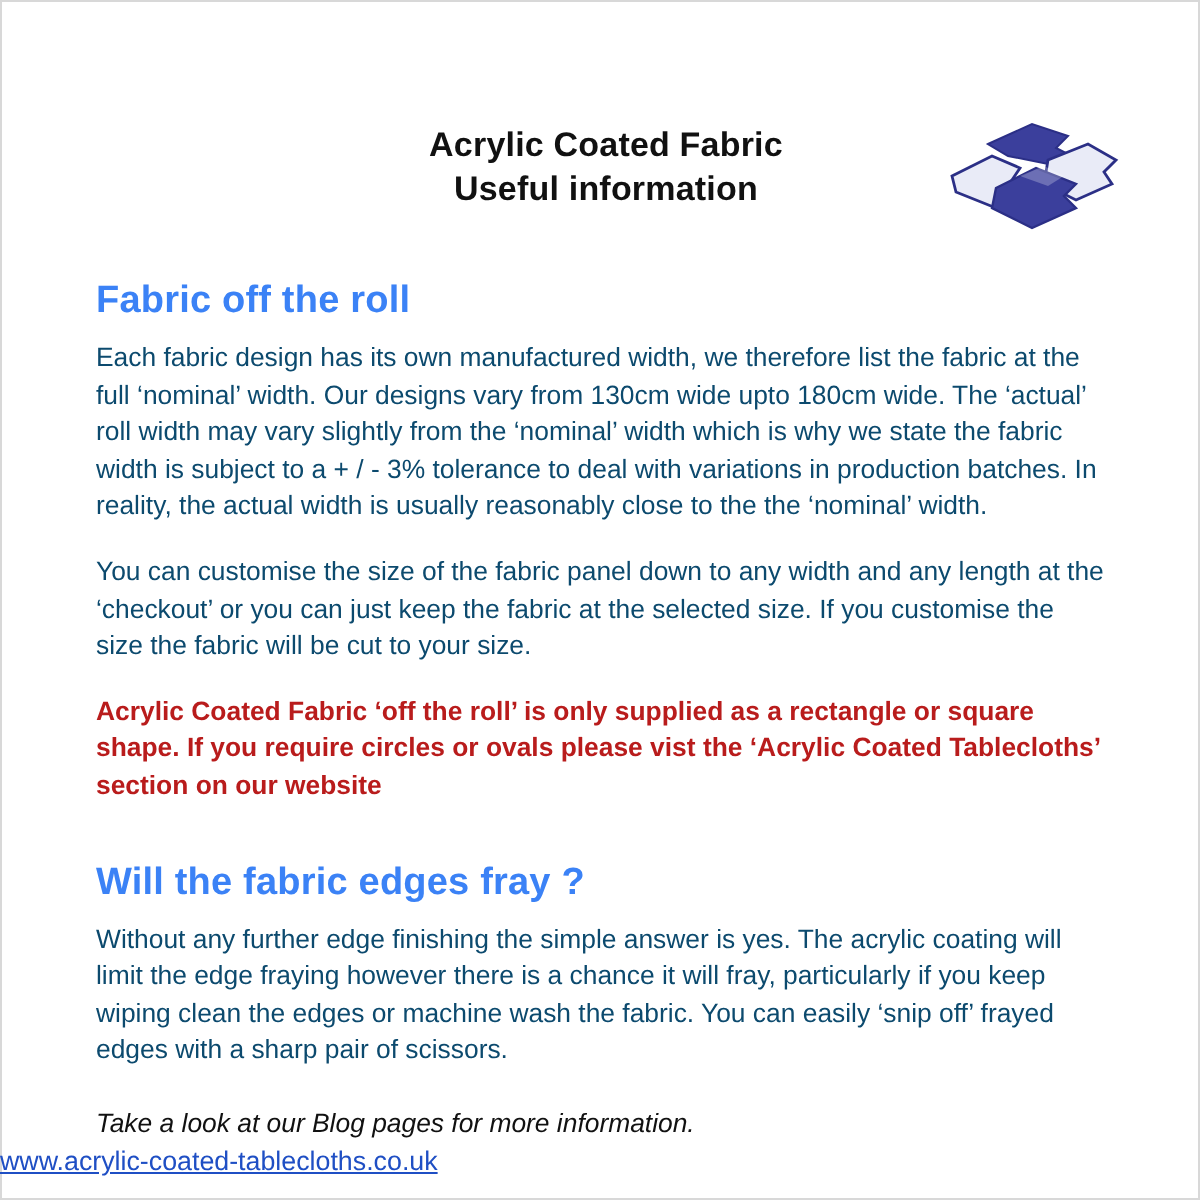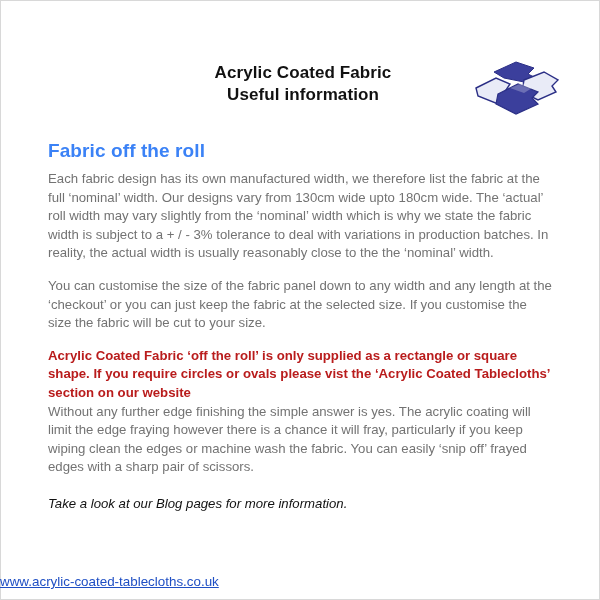--- a/index.html
+++ b/index.html
@@ -62,21 +62,21 @@
     margin: 16px 0 8px 0;
     letter-spacing: 0.1px;
   }
   h2.section-heading.second {
     margin-top: 28px;
   }
   p.body-text {
     font-size: 13.2px;
     line-height: 18.6px;
     margin: 0 0 14px 0;
-    color: #737373;
+    color: #0c4a6e;
     text-align: left;
   }
   p.body-text.tight {
     margin-bottom: 0;
   }
   p.bold-note {
     font-size: 13.2px;
     line-height: 18.6px;
     font-weight: bold;
     margin: 14px 0 0 0;
@@ -131,20 +131,21 @@
         </g>
       </svg>
     </div>
   </div>
 
   <h2 class="section-heading">Fabric off the roll</h2>
   <p class="body-text">Each fabric design has its own manufactured width, we therefore list the fabric at the full ‘nominal’ width.  Our designs vary from 130cm wide upto 180cm wide. The ‘actual’ roll width may vary slightly from the ‘nominal’ width which is why we state the fabric width is subject to a + / - 3% tolerance to deal with variations in production batches. In reality, the actual width is usually reasonably close to the the ‘nominal’ width.</p>
   <p class="body-text tight">You can customise the size of the fabric panel down to any width and any length at the ‘checkout’ or you can just keep the fabric at the selected size. If you customise the size the fabric will be cut to your size.</p>
   <p class="bold-note">Acrylic Coated Fabric ‘off the roll’ is only supplied as a rectangle or square shape. If you require circles or ovals please vist the ‘Acrylic Coated Tablecloths’ section on our website</p>
 
+  <h2 class="section-heading second">Will the fabric edges fray ?</h2>
   <p class="body-text tight">Without any further edge finishing the simple answer is yes. The acrylic coating will limit the edge fraying however there is a chance it will fray, particularly if you keep wiping clean the edges or machine wash the fabric. You can easily ‘snip off’ frayed edges with a sharp pair of scissors.</p>
   <p class="italic-note">Take a look at our Blog pages for more information.</p>
 
 </div>
 
 <div class="footer">
   <a href="#">www.acrylic-coated-tablecloths.co.uk</a>
 </div>
 
 </body></html>

